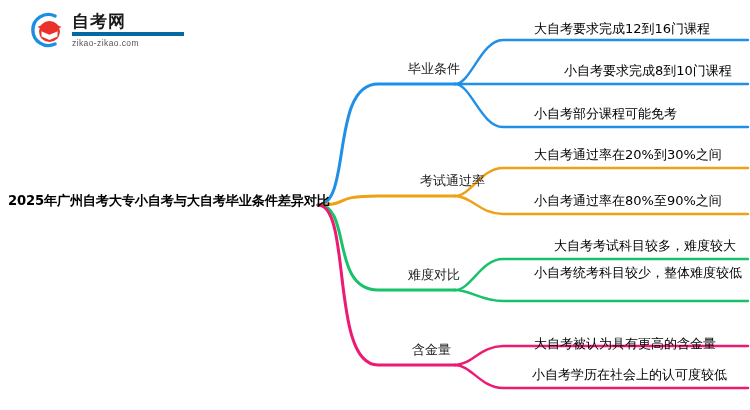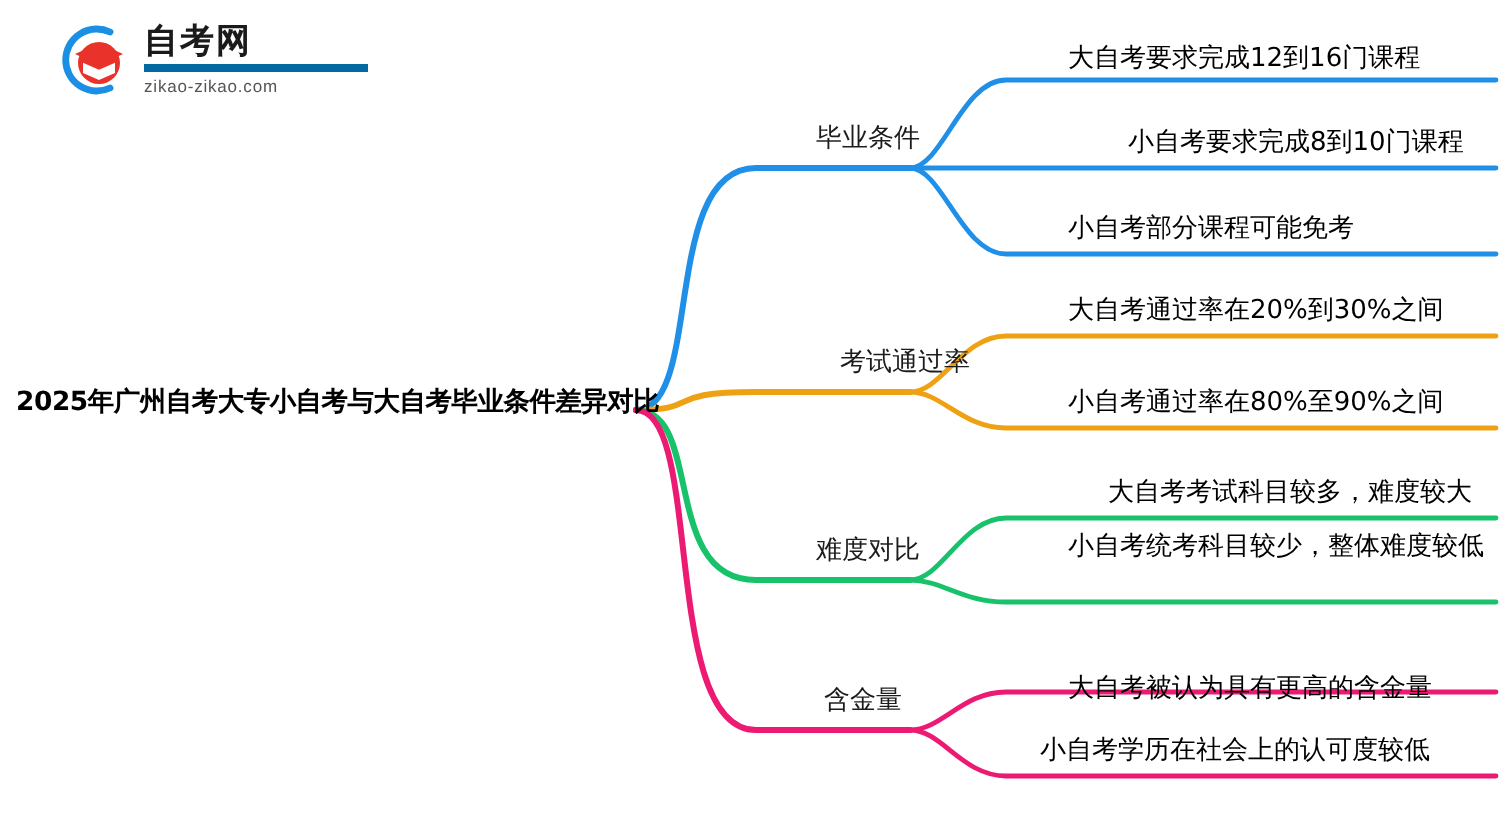--- a/index.html
+++ b/index.html
@@ -138,17 +138,17 @@
       <div class="node leaf-node" style="left: 564px; top: 62px;">小自考要求完成8到10门课程</div>
       <div class="node leaf-node" style="left: 534px; top: 105px;">小自考部分课程可能免考</div>
       <div class="node branch-node" style="left: 408px; top: 60px;">毕业条件</div>
       <div class="node leaf-node" style="left: 534px; top: 146px; text-align: center;">大自考通过率在20%到30%之间</div>
       <div class="node leaf-node" style="left: 534px; top: 192px;">小自考通过率在80%至90%之间</div>
       <div class="node branch-node" style="left: 420px; top: 172px;">考试通过率</div>
       <div class="node leaf-node" style="left: 534px; top: 237px; margin-left: 20px;">大自考考试科目较多，难度较大</div>
       <div class="node leaf-node" style="left: 534px; top: 264px;">小自考统考科目较少，整体难度较低</div>
       <div class="node branch-node" style="left: 408px; top: 266px;">难度对比</div>
       <div class="node leaf-node" style="left: 534px; top: 324px; margin-top: 11px;">大自考被认为具有更高的含金量</div>
-      <div class="node leaf-node" style="left: 520px; top: 366px;">小自考学历在社会上的认可度较低</div>
+      <div class="node leaf-node" style="left: 532px; top: 366px;">小自考学历在社会上的认可度较低</div>
       <div class="node branch-node" style="left: 412px; top: 341px;">含金量</div>
     </div>
 
 </div>
 
 </body></html>

